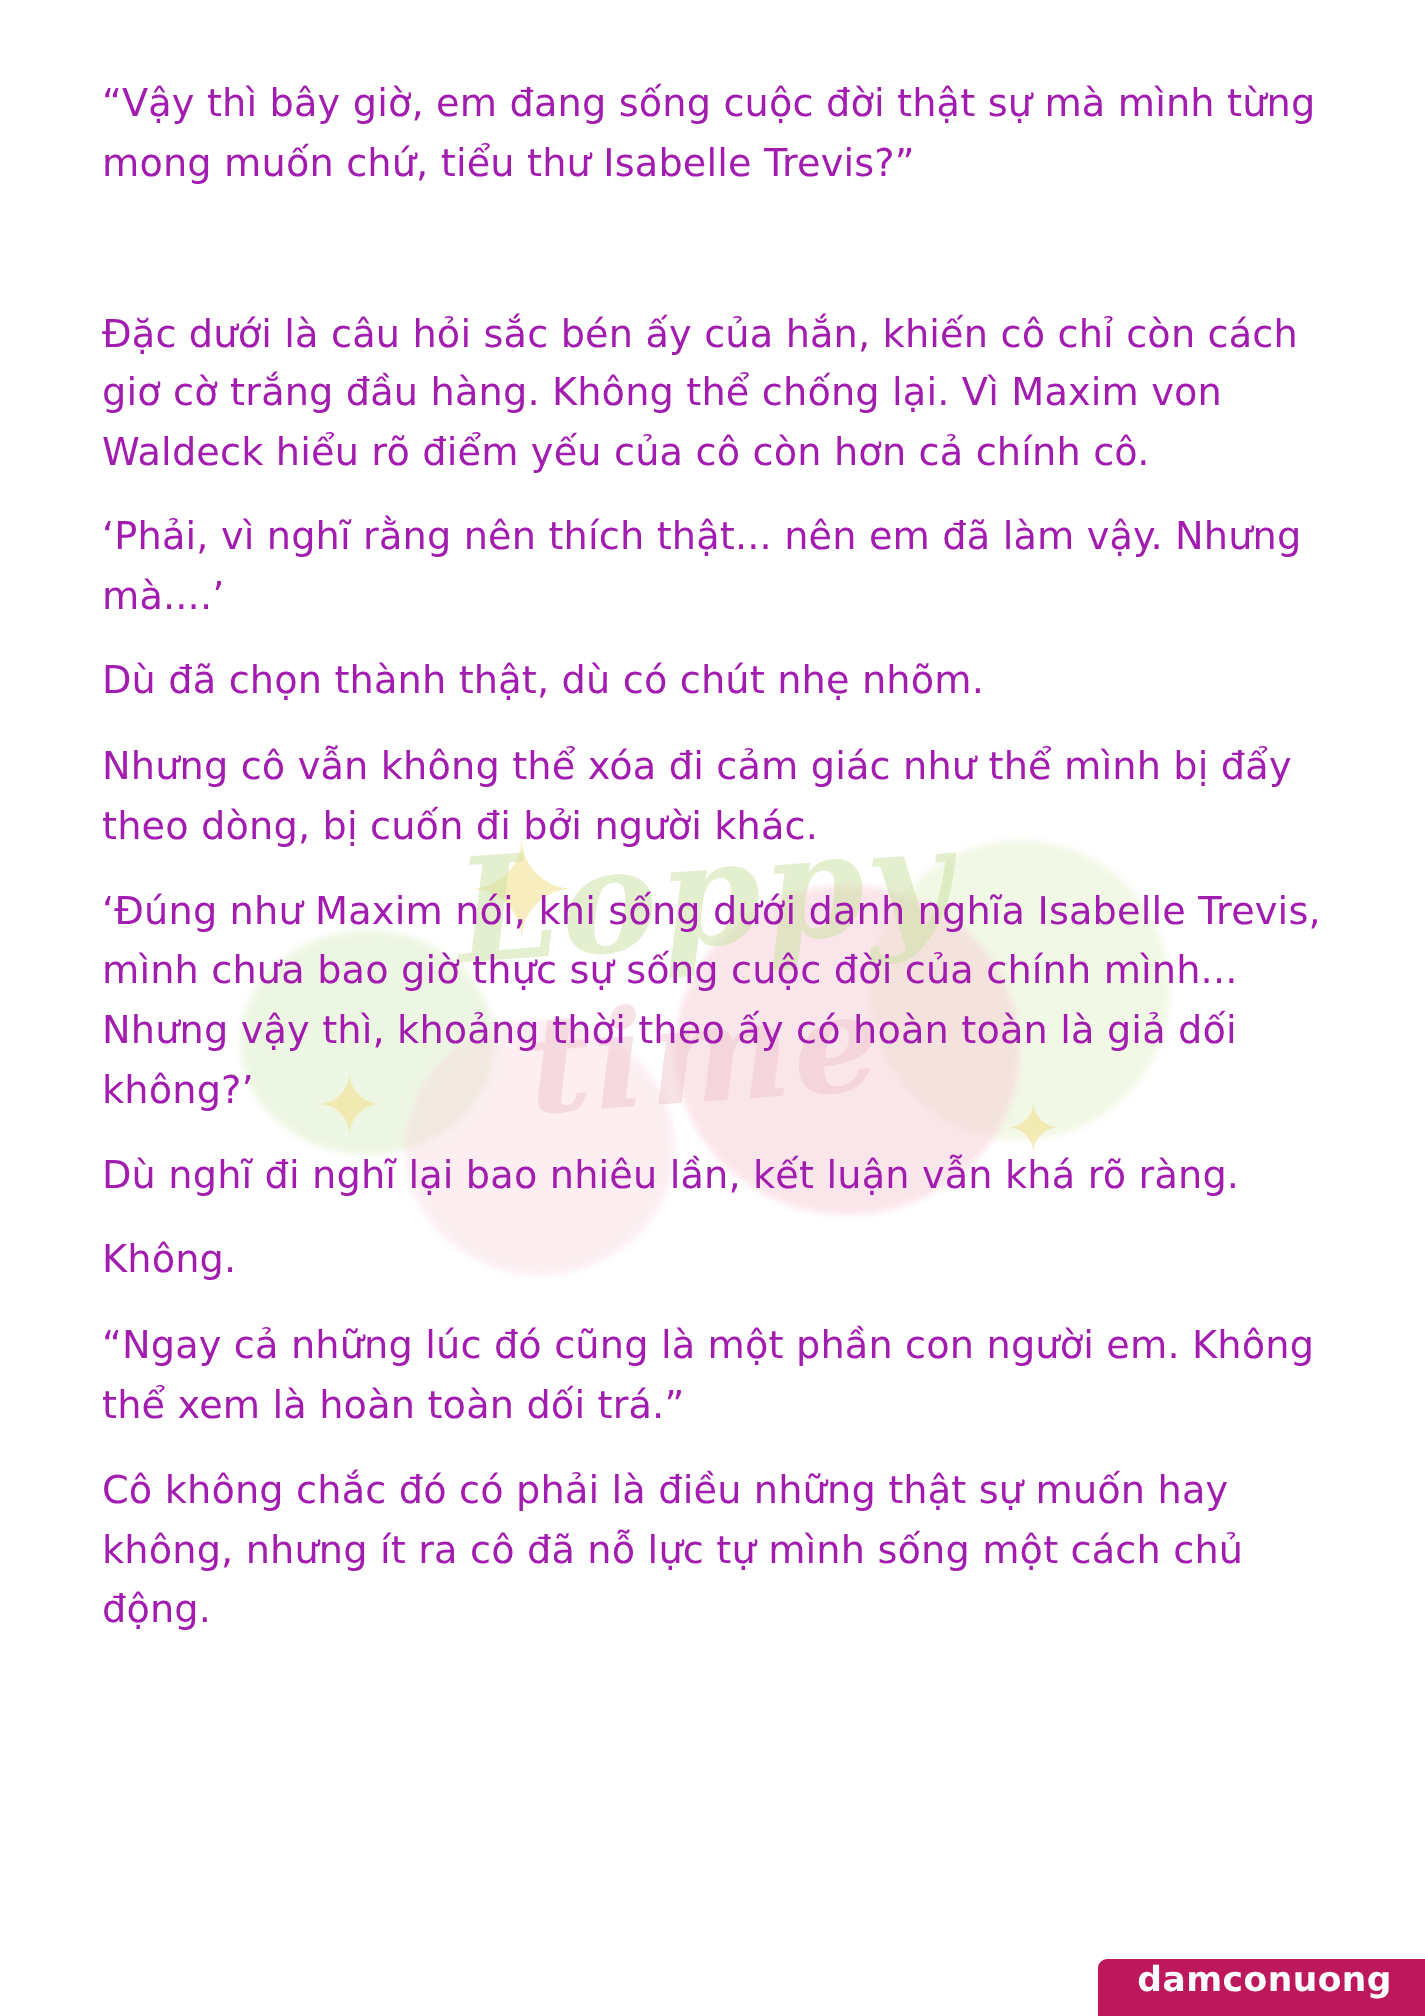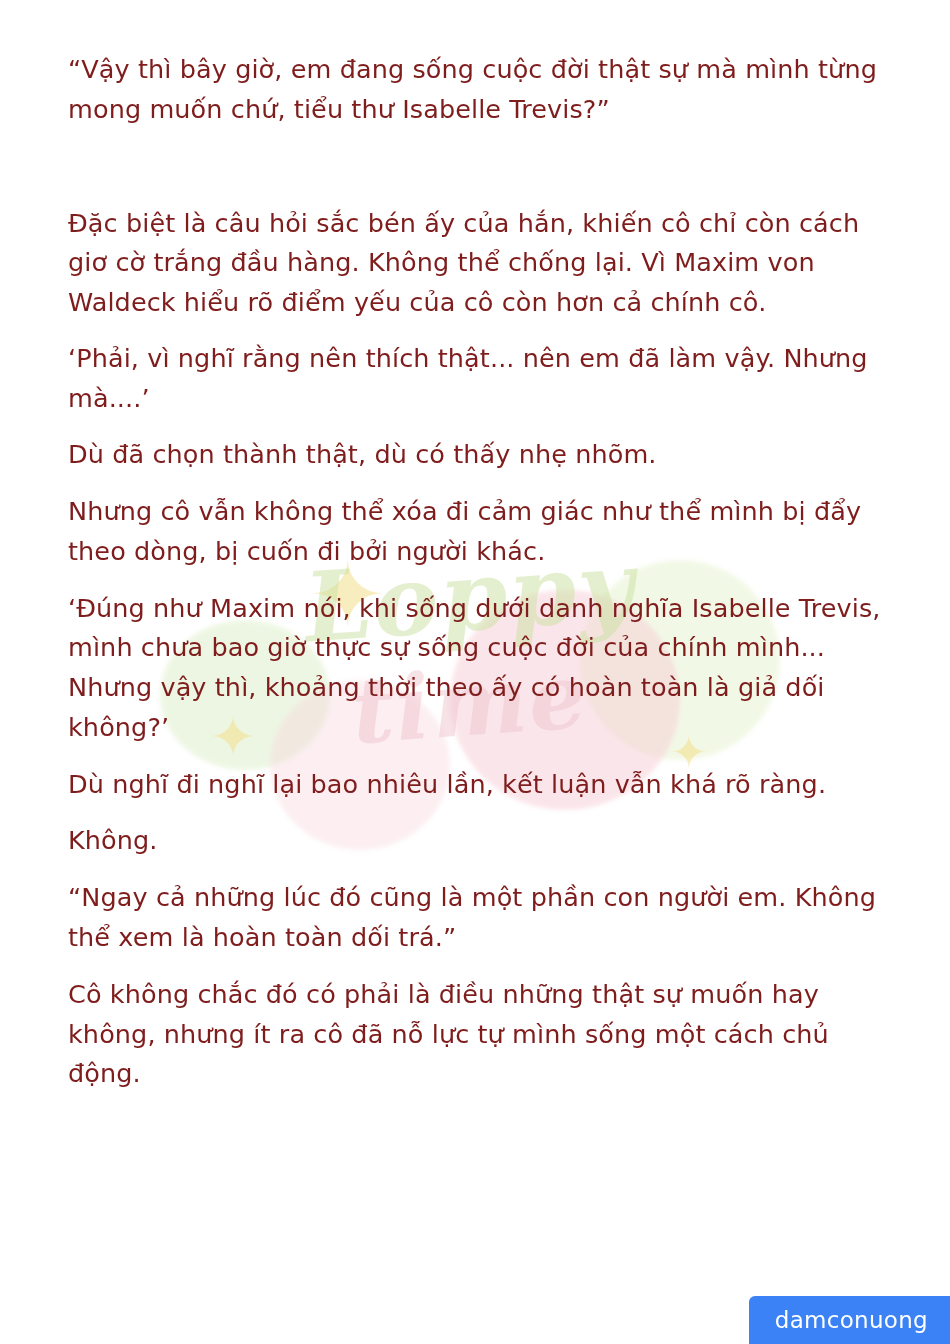--- a/index.html
+++ b/index.html
@@ -85,42 +85,42 @@
   
   #content {
     position: relative;
     z-index: 2;
     padding: 50px 68px 0 68px;
     box-sizing: border-box;
   }
   .para {
     font-size: 25.5px;
     line-height: 1.56;
-    color: #7f1d1d;
+    color: #a21caf;
     margin: 0 0 17px 0;
     letter-spacing: 0.1px;
   }
   .para.gap-after {
     margin-bottom: 74px;
   }
   .para.tight {
     margin-bottom: 16px;
   }
 
   
   #site-badge {
     position: absolute;
     right: 0;
     bottom: 0;
     z-index: 5;
-    background: #3b82f6;
+    background: #be185d;
     color: #ffffff;
     font-size: 23px;
-    font-weight: normal;
-    padding: 11px 22px 11px 26px;
+    font-weight: bold;
+    padding: 1px 22px 11px 26px;
     border-top-left-radius: 6px;
     letter-spacing: 0.3px;
     font-family: "DejaVu Sans", sans-serif;
   }
 </style>
 </head>
 <body>
 
 <div id="watermark-art">
   <div class="blob green-1"></div>
@@ -129,23 +129,23 @@
   <div class="blob pink-2"></div>
   <div class="star s1">✦</div>
   <div class="star s2">✦</div>
   <div class="star s3">✦</div>
   <div class="wm-text line1">Loppy</div>
   <div class="wm-text line2">time</div>
 </div>
 
 <div id="content">
   <p class="para gap-after">“Vậy thì bây giờ, em đang sống cuộc đời thật sự mà mình từng mong muốn chứ, tiểu thư Isabelle Trevis?”</p>
-  <p class="para tight">Đặc biệt là câu hỏi sắc bén ấy của hắn, khiến cô chỉ còn cách giơ cờ trắng đầu hàng. Không thể chống lại. Vì Maxim von Waldeck hiểu rõ điểm yếu của cô còn hơn cả chính cô.</p>
+  <p class="para tight">Đặc dưới là câu hỏi sắc bén ấy của hắn, khiến cô chỉ còn cách giơ cờ trắng đầu hàng. Không thể chống lại. Vì Maxim von Waldeck hiểu rõ điểm yếu của cô còn hơn cả chính cô.</p>
   <p class="para">‘Phải, vì nghĩ rằng nên thích thật... nên em đã làm vậy. Nhưng mà....’</p>
-  <p class="para">Dù đã chọn thành thật, dù có thấy nhẹ nhõm.</p>
+  <p class="para">Dù đã chọn thành thật, dù có chút nhẹ nhõm.</p>
   <p class="para">Nhưng cô vẫn không thể xóa đi cảm giác như thể mình bị đẩy theo dòng, bị cuốn đi bởi người khác.</p>
   <p class="para">‘Đúng như Maxim nói, khi sống dưới danh nghĩa Isabelle Trevis, mình chưa bao giờ thực sự sống cuộc đời của chính mình... Nhưng vậy thì, khoảng thời theo ấy có hoàn toàn là giả dối không?’</p>
   <p class="para">Dù nghĩ đi nghĩ lại bao nhiêu lần, kết luận vẫn khá rõ ràng.</p>
   <p class="para">Không.</p>
   <p class="para">“Ngay cả những lúc đó cũng là một phần con người em. Không thể xem là hoàn toàn dối trá.”</p>
   <p class="para">Cô không chắc đó có phải là điều những thật sự muốn hay không, nhưng ít ra cô đã nỗ lực tự mình sống một cách chủ động.</p>
 </div>
 
 <div id="site-badge">damconuong</div>
 

